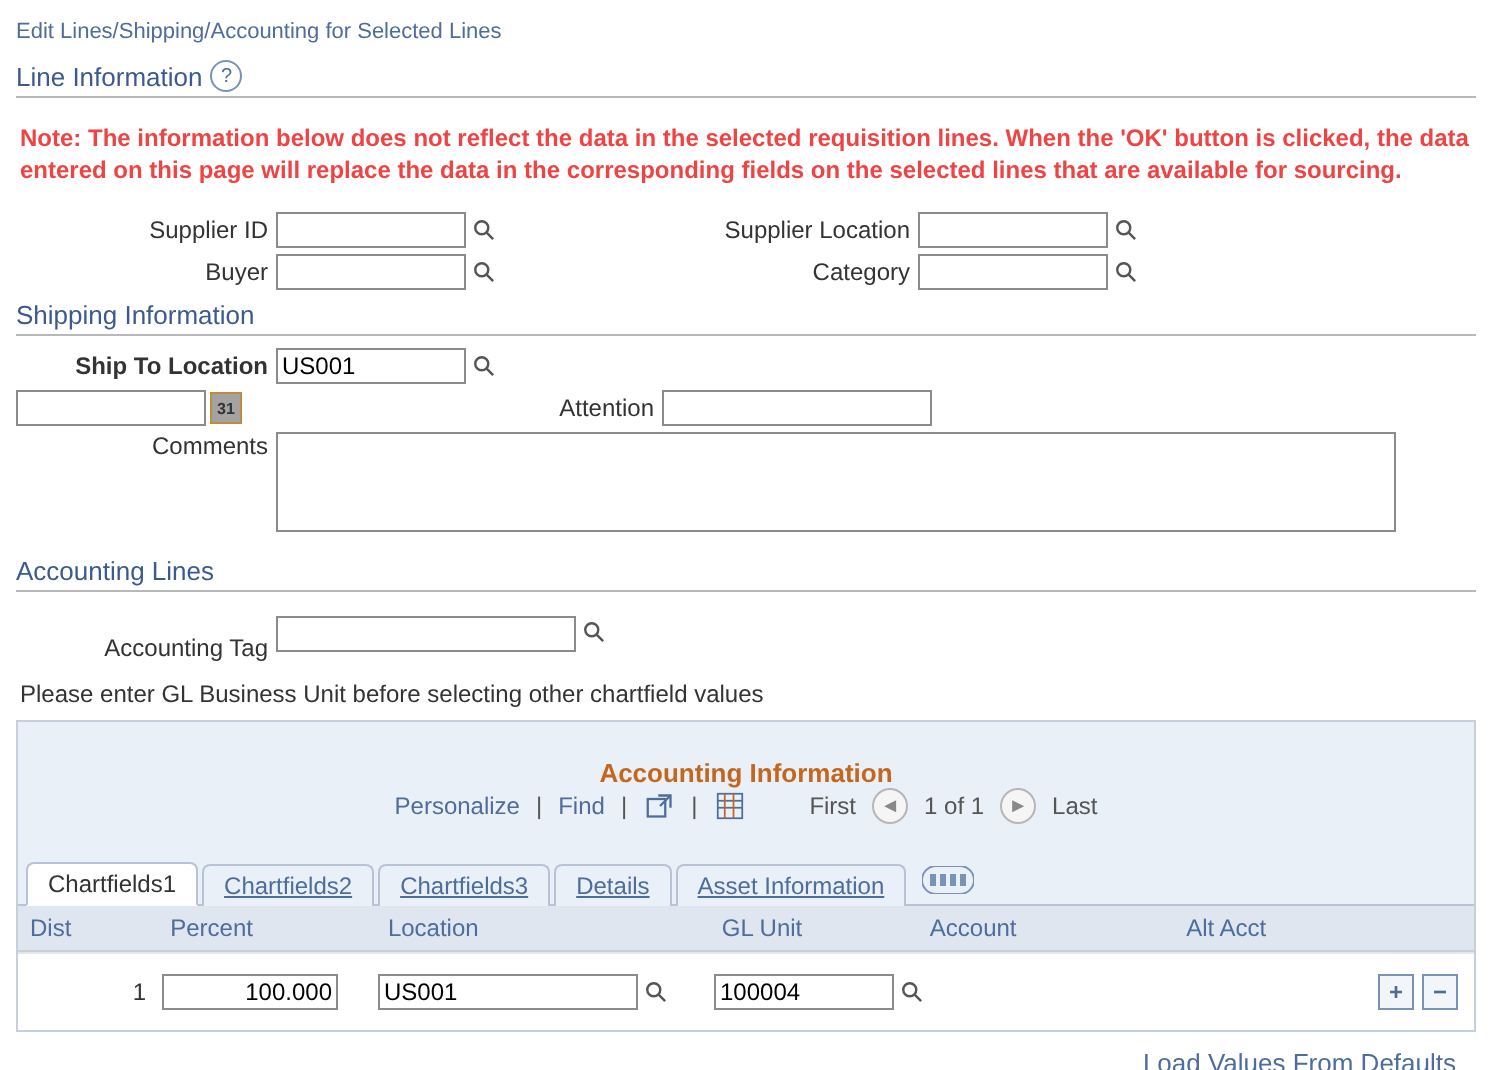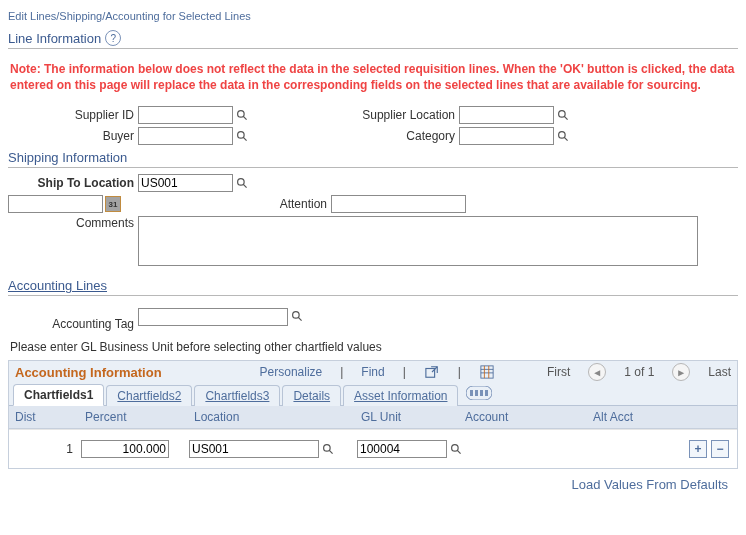--- a/index.html
+++ b/index.html
@@ -105,32 +105,33 @@
   }
   .grid-wrap {
     border: 1px solid #c6cfdc;
     background: #eaf0f7;
   }
   .grid-title-row {
     display: flex;
     align-items: center;
     justify-content: space-between;
     background: #eaf0f7;
-    padding: 2px 6px;
+    padding: 18px 6px;
     font-size: 13px;
+    flex-direction: column;
   }
   .grid-title {
     color: #c4671e;
     font-weight: bold;
     font-size: 13px;
   }
   .grid-actions {
     display: flex;
     align-items: center;
-    gap: 18px;
+    gap: 8px;
     font-size: 12px;
     color: #4e6d9c;
     justify-content: flex-end;
   }
   .grid-actions .link { color: #4e6d9c; cursor: pointer; }
   .grid-actions .sep { color: #555; }
   .popout-icon, .sheet-icon {
     width: 16px; height: 16px;
     display: inline-flex;
     align-items: center;
@@ -166,21 +167,21 @@
     background: #eaf0f7;
     color: #4e6d9c;
     text-decoration: underline;
     border-top-left-radius: 4px;
     border-top-right-radius: 4px;
     position: relative;
     top: 1px;
   }
   .tab.active {
     background: #fff;
-    font-weight: bold;
+    font-weight: normal;
     color: #333;
     text-decoration: none;
     border-bottom: 1px solid #fff;
   }
   .tab-showall {
     padding: 2px 6px;
     cursor: pointer;
   }
   .col-headers {
     display: flex;
@@ -341,21 +342,21 @@
 
 <div class="form-row" style="align-items:flex-start;">
   <div class="form-col" style="width:130px;">
       <span class="lab" style="width:130px;">Comments</span>
     </div>
   <div class="form-col">
     <textarea style="width: 560px; height: 50px;"></textarea>
   </div>
 </div>
 
-<div class="section-header" style="margin-top:10px;text-decoration:underline;">
+<div class="section-header" style="margin-top:10px;">
   <span>Accounting Lines</span>
 </div>
 
 <div class="form-row">
   <div class="form-col" style="width:130px;">
       <span class="lab" style="width:130px;margin-top:15px;">Accounting Tag</span>
     </div>
   <div class="form-col">
     <input type="text" style="width: 150px;" value="">
     <span class="lookup-icon">

